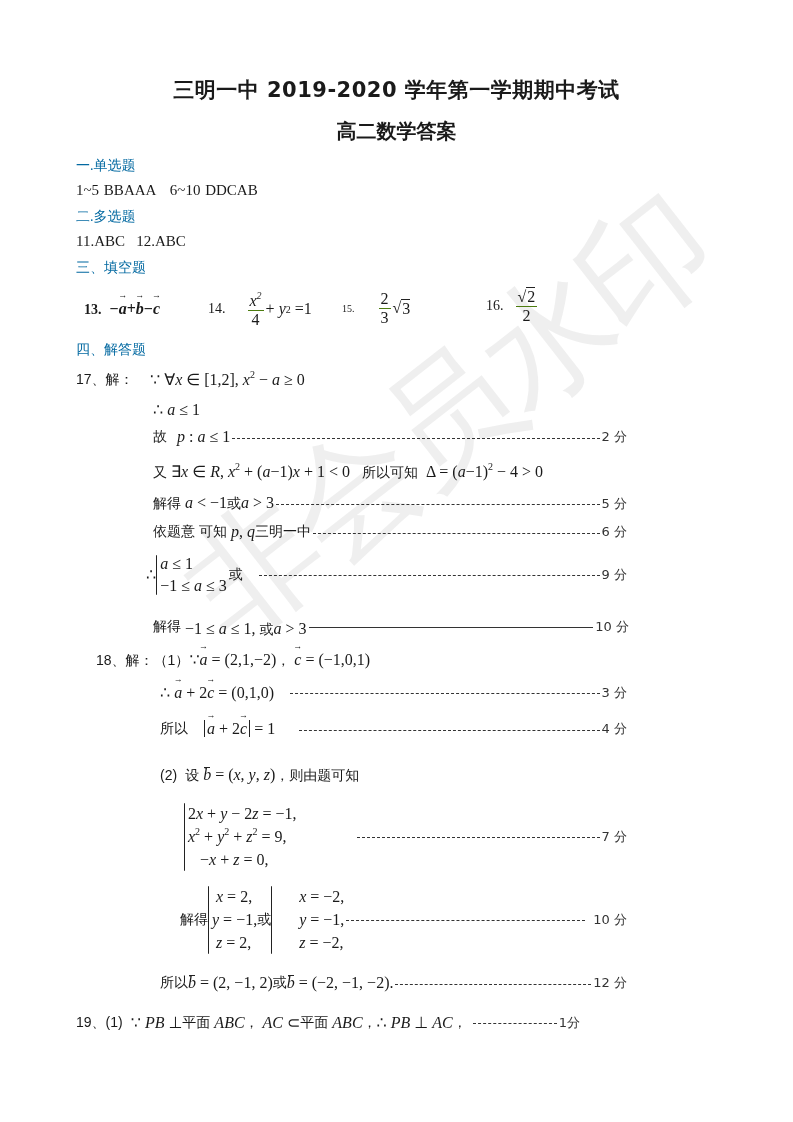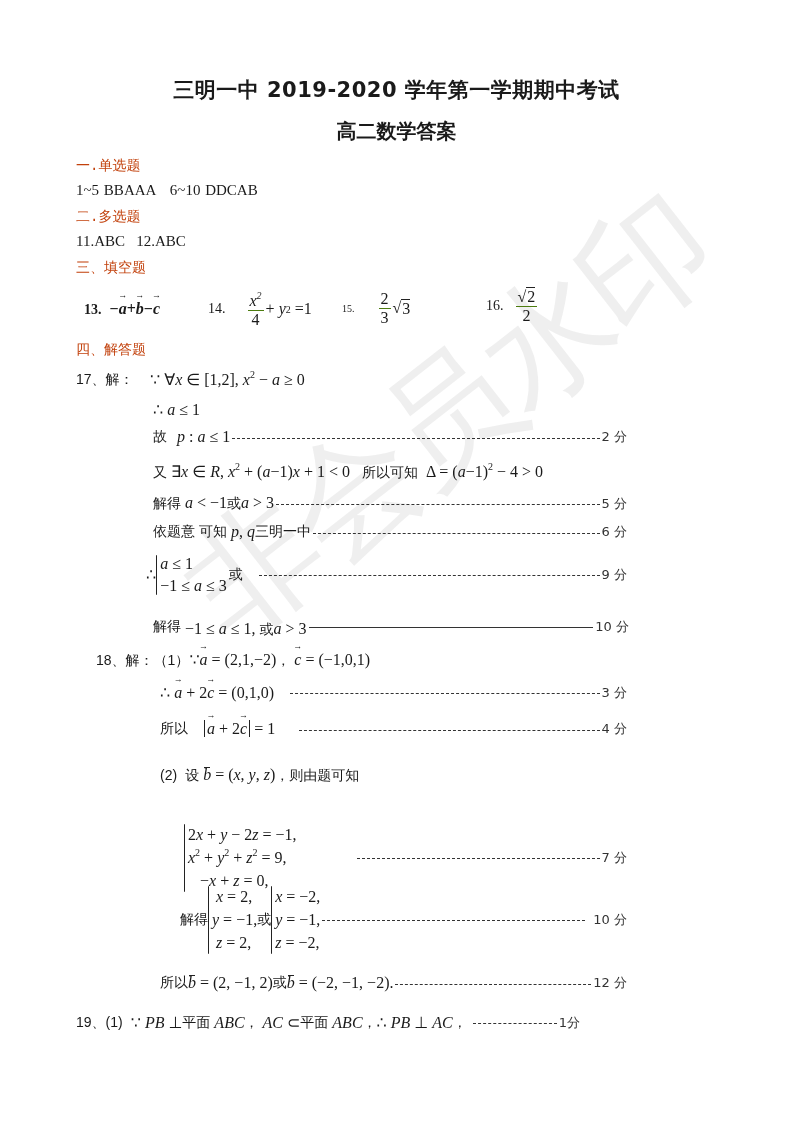--- a/index.html
+++ b/index.html
@@ -10,21 +10,21 @@
   }
   .abs { position: absolute; white-space: nowrap; }
   .title {
     font-family: "DejaVu Sans", sans-serif; font-weight: bold; font-size: 21px;
     left: 0; width: 793px; text-align: center; letter-spacing: 0.5px;
   }
   .subtitle {
     font-family: "DejaVu Sans", sans-serif; font-weight: bold; font-size: 20px;
     left: 0; width: 793px; text-align: center;
   }
-  .sec { font-size: 14px; font-family: Liberation Mono, monospace; color: #c2410c; }
+  .sec { font-size: 14px; font-family: Liberation Serif, serif; color: #0369a1; }
   .txt { font-size: 14px; }
   .math { font-family: "Liberation Serif", serif; font-size: 16px; }
   .i { font-style: italic; }
   .cn { font-family: Liberation Sans, sans-serif; font-size: 14px; }
   .vec { position: relative; display: inline-block; font-style: italic; }
   .vec::before {
     content: "\2192"; position: absolute; left: 50%; top: -10px; transform: translateX(-50%);
     font-size: 9px; font-style: normal;
   }
   .bar { position: relative; display: inline-block; font-style: italic; }
@@ -160,21 +160,21 @@
   <span class="cn">所以</span>
   <span class="math" style="margin-left:16px;"><span style="border-left:1px solid #222; border-right:1px solid #222; padding:0 2px;"><span class="vec">a</span> + 2<span class="vec">c</span></span> = 1</span>
   <span class="dashes" style="margin-left:24px;"></span>
   <span class="score">4 分</span>
 </div>
 
 <div class="abs math" style="left:160px; top:766px;">
   <span class="cn">(2)</span>&nbsp; <span class="cn">设</span> <span class="bar">b</span> = (<span class="i">x</span>, <span class="i">y</span>, <span class="i">z</span>)<span class="cn">，则由题可知</span>
 </div>
 
-<div class="dash-row" style="left:184px; top:802px; width:443px;margin-top:21px;">
+<div class="dash-row" style="left:184px; top:802px; width:443px;">
   <span class="sys math">
     <span class="brace" style="height:68px;"></span>
     <span class="sys-lines" style="line-height:1.45;">
       <span>2<span class="i">x</span> + <span class="i">y</span> − 2<span class="i">z</span> = −1,</span>
       <span><span class="i">x</span><sup>2</sup> + <span class="i">y</span><sup>2</sup> + <span class="i">z</span><sup>2</sup> = 9,</span>
       <span>&nbsp;&nbsp;&nbsp;−<span class="i">x</span> + <span class="i">z</span> = 0,</span>
     </span>
   </span>
   <span class="dashes" style="margin-left:60px;"></span>
   <span class="score">7 分</span>
@@ -186,21 +186,21 @@
     <span class="brace" style="height:68px;"></span>
     <span class="sys-lines" style="line-height:1.45;">
       <span>&nbsp;<span class="i">x</span> = 2,</span>
       <span><span class="i">y</span> = −1,</span>
       <span>&nbsp;<span class="i">z</span> = 2,</span>
     </span>
   </span>
   <span class="cn">或</span>
   <span class="sys math">
     <span class="brace" style="height:68px;"></span>
-    <span class="sys-lines" style="line-height:1.45;">
+    <span class="sys-lines" style="line-height:1.45;margin-left:24px;">
       <span><span class="i">x</span> = −2,</span>
       <span><span class="i">y</span> = −1,</span>
       <span><span class="i">z</span> = −2,</span>
     </span>
   </span>
   <span class="dashes" style="margin-right:8px;"></span>
   <span class="score">10 分</span>
 </div>
 
 <div class="dash-row" style="left:160px; top:974px; width:467px;">

